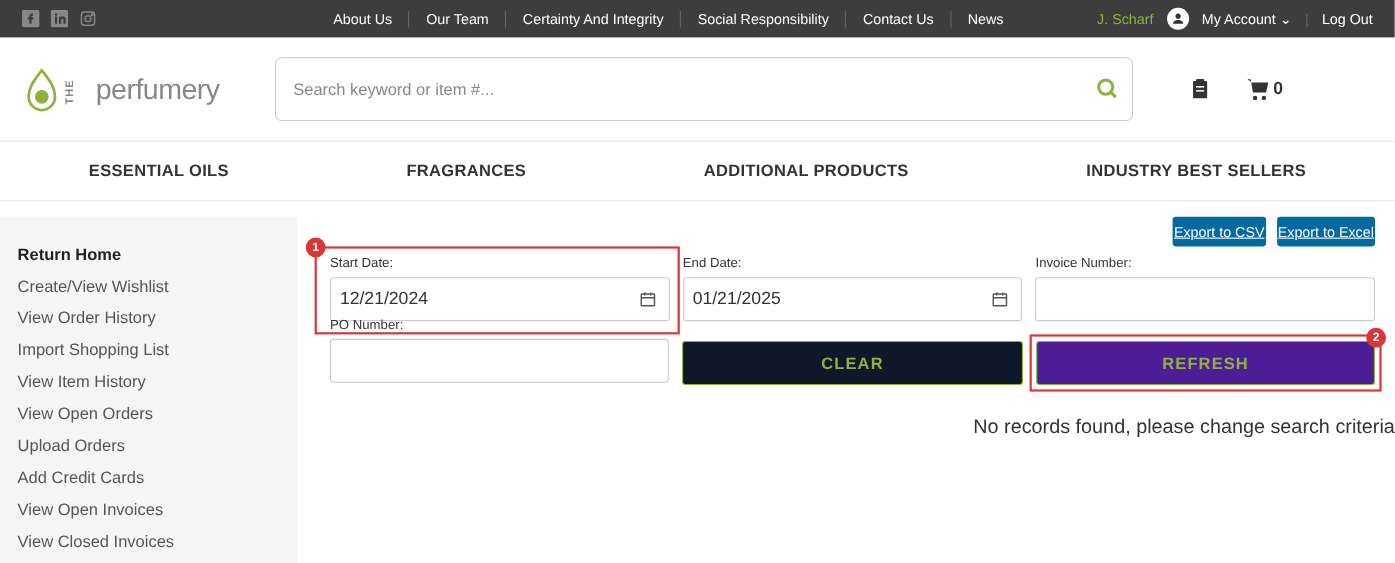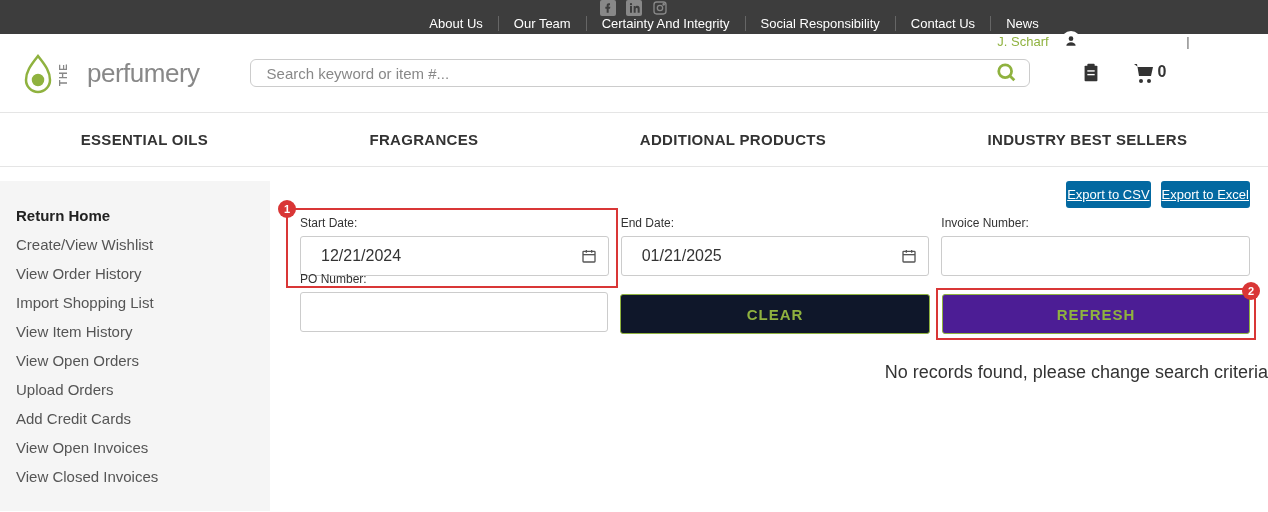--- a/index.html
+++ b/index.html
@@ -1,37 +1,37 @@
 <!DOCTYPE html>
 <html><head>
   <meta charset="utf-8">
   <style>
     * { box-sizing: border-box; margin: 0; padding: 0; }
     body { font-family: -apple-system, BlinkMacSystemFont, "Segoe UI", Arial, sans-serif; width: 1268px; background: #fff; color: #333; }
     
     
-    .topbar { background: #3d3d3d; color: #fff; height: 34px; display: flex; align-items: center; padding: 0 20px; font-size: 13px; flex-direction: column; }
+    .topbar { background: #3d3d3d; color: #fff; height: 34px; display: flex; align-items: center; padding: 0 20px; font-size: 13px; }
     .social-icons { display: flex; gap: 10px; }
     .social-icons span { color: #888; font-size: 16px; cursor: pointer; }
     .top-nav { display: flex; gap: 0; margin-left: 200px; }
     .top-nav a { color: #fff; text-decoration: none; padding: 0 15px; border-right: 1px solid #666; font-size: 13px; }
     .top-nav a:last-child { border-right: none; }
     .top-right { margin-left: auto; display: flex; align-items: center; gap: 12px; font-size: 13px; }
     .username { color: #8fb23f; }
     .user-icon-circle { width: 20px; height: 20px; background: #fff; border-radius: 50%; display: inline-flex; align-items: center; justify-content: center; color: #333; }
     .divider-v { color: #666; }
     
     
     .header { display: flex; align-items: center; padding: 18px 20px; gap: 50px; }
     .logo { display: flex; align-items: center; gap: 8px; }
     .logo-icon { color: #8fb23f; }
     .logo-text { font-size: 26px; color: #888; font-weight: 400; letter-spacing: -0.5px; }
     .logo-text .the { font-size: 10px; text-transform: uppercase; letter-spacing: 1px; display: inline-block; transform: rotate(-90deg) translateY(-12px) translateX(4px); color: #888; font-weight: 600; }
     .search-wrap { flex: 1; max-width: 780px; position: relative; }
-    .search-input { width: 100%; height: 28px; border: 1px solid #ccc; border-radius: 6px; padding: 0 50px 0 16px; font-size: 15px; color: #555; }
+    .search-input { width: 100%; height: 58px; border: 1px solid #ccc; border-radius: 6px; padding: 0 50px 0 16px; font-size: 15px; color: #555; }
     .search-input::placeholder { color: #888; }
     .search-btn { position: absolute; right: 12px; top: 50%; transform: translateY(-50%); background: none; border: none; color: #8fb23f; cursor: pointer; }
     .header-icons { display: flex; align-items: center; gap: 30px; }
     .header-icons .icon-btn { color: #333; cursor: pointer; position: relative; }
     .cart-count { font-size: 16px; font-weight: 600; margin-left: 2px; }
     
     
     .main-nav { border-top: 1px solid #e5e5e5; border-bottom: 1px solid #e5e5e5; display: flex; justify-content: space-around; padding: 18px 0; }
     .main-nav a { color: #333; font-weight: 700; font-size: 15px; text-decoration: none; letter-spacing: 0.3px; }
     
@@ -42,21 +42,21 @@
     .sidebar-item.active { font-weight: 700; color: #222; }
     
     .main { flex: 1; padding: 0 0 0 30px; position: relative; }
     .export-row { display: flex; justify-content: flex-end; gap: 10px; padding-right: 18px; margin-bottom: 8px; }
     .export-btn { background: #0369a1; color: #fff; border: none; border-radius: 3px; padding: 6px 1px; font-size: 13px; cursor: pointer; text-decoration: underline; }
     
     .filter-row { display: flex; gap: 12px; padding-right: 18px; }
     .filter-col { flex: 1; position: relative; }
     .filter-label { font-size: 12px; color: #333; margin-bottom: 6px; display: block; }
     .date-input-wrap { position: relative; }
-    .filter-input { width: 100%; height: 40px; border: 1px solid #ccc; border-radius: 3px; padding: 0 20px; font-size: 16px; color: #333; }
+    .filter-input { width: 100%; height: 40px; border: 1px solid #ccc; border-radius: 3px; padding: 0 8px; font-size: 16px; color: #333; }
     .cal-icon { position: absolute; right: 12px; top: 50%; transform: translateY(-50%); color: #555; pointer-events: none; }
     
     .filter-row2 { display: flex; gap: 12px; margin-top: 18px; padding-right: 18px; }
     .action-btn { flex: 1; height: 40px; border-radius: 3px; font-size: 15px; font-weight: 700; letter-spacing: 1px; cursor: pointer; }
     .clear-btn { background: #0f172a; border: 1.5px solid #8fb23f; color: #8fb23f; }
     .refresh-btn { background: #4c1d95; border: 1.5px solid #8fb23f; color: #8fb23f; }
     
     .no-records { font-size: 18px; color: #333; margin-top: 28px; text-align: right; }
     
     

